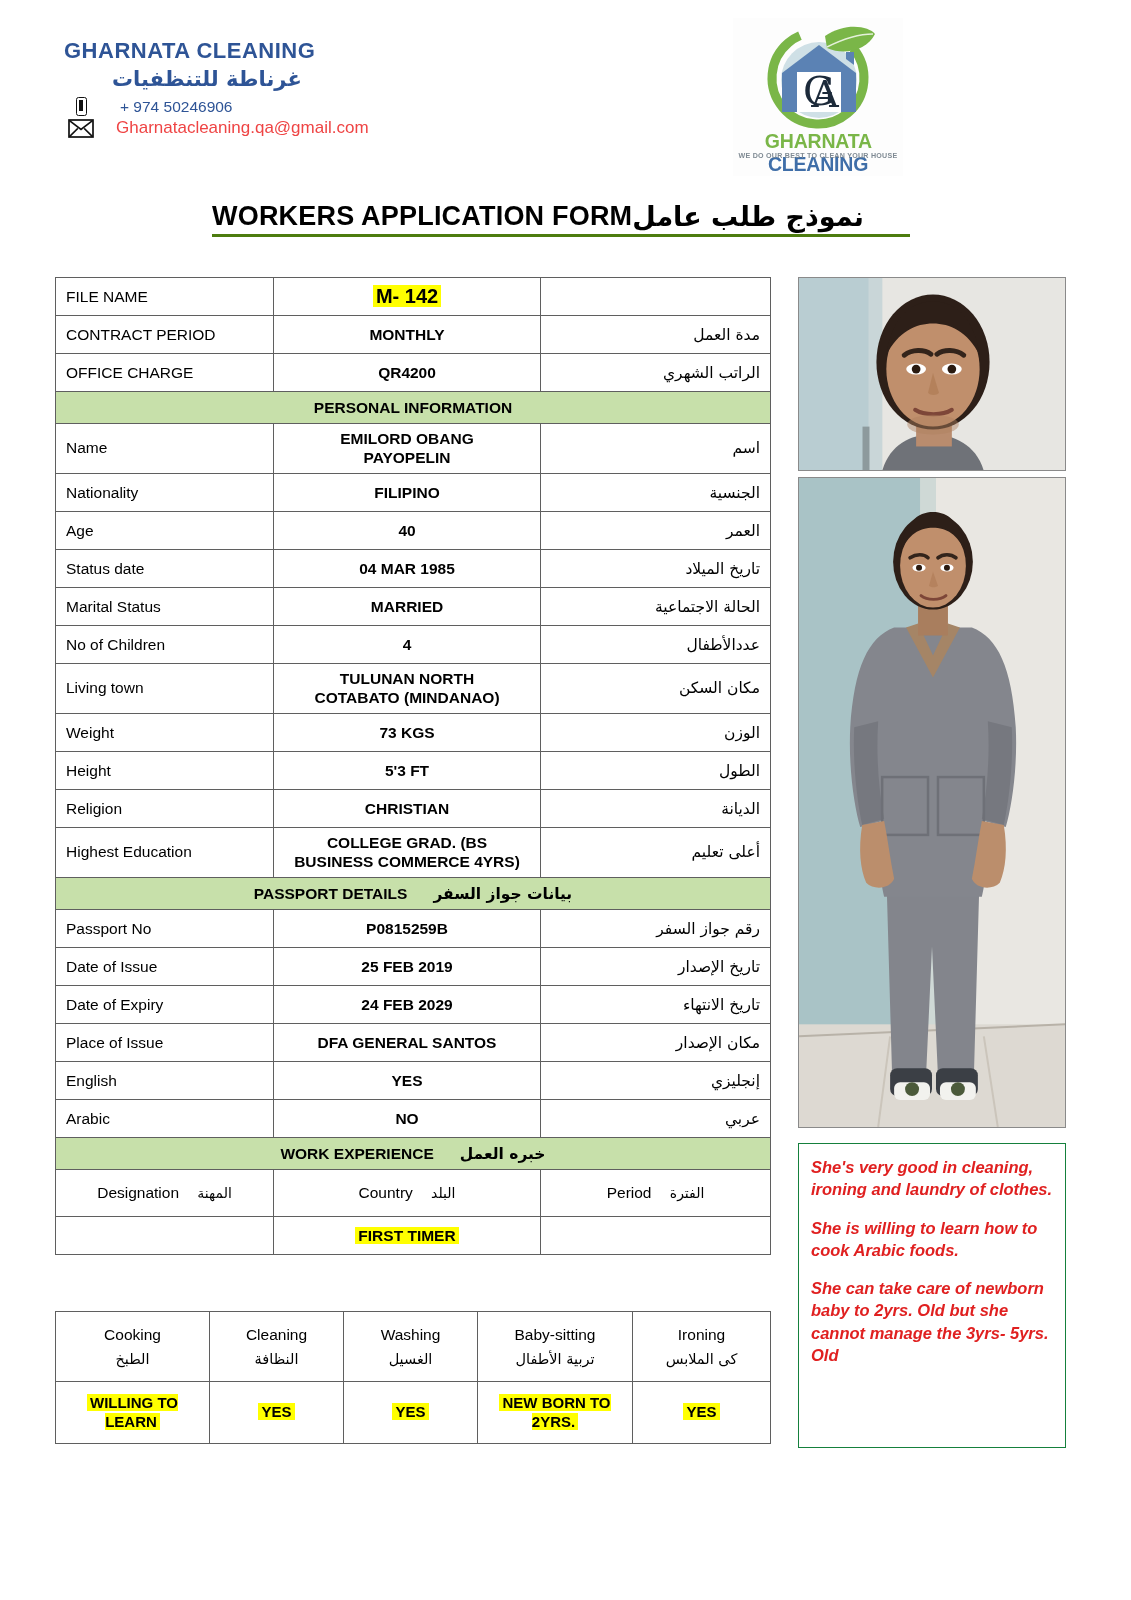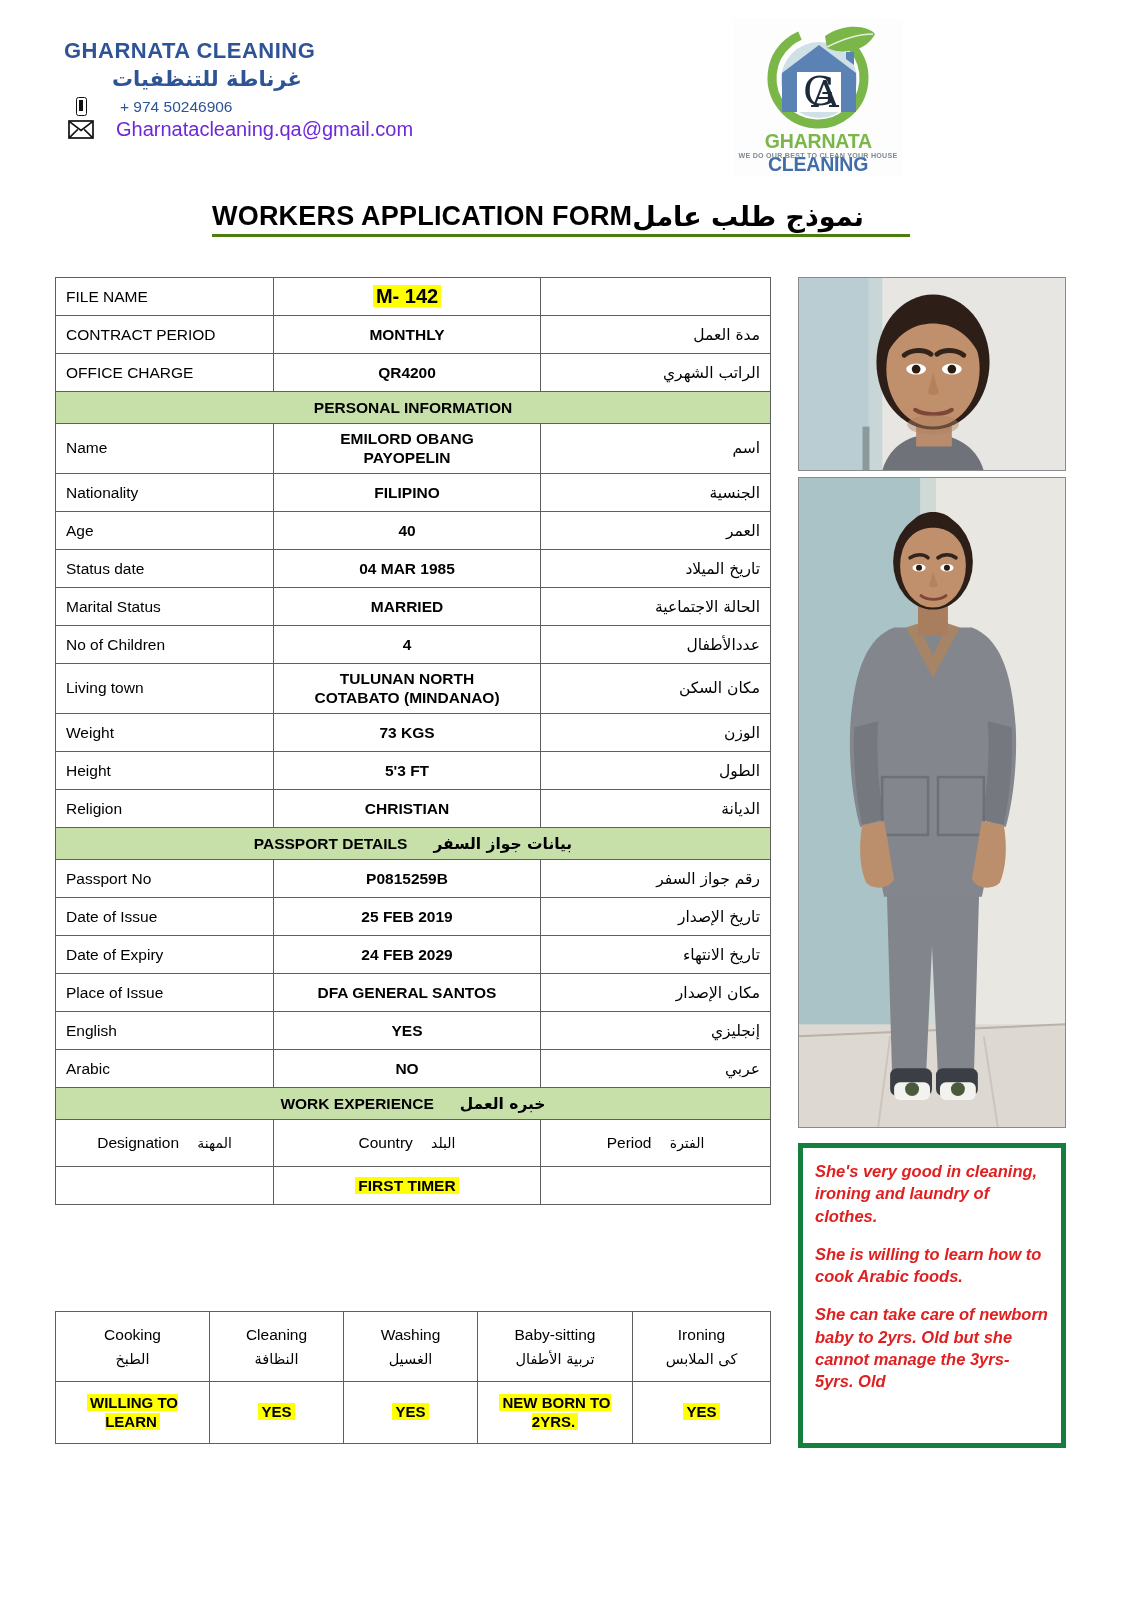--- a/index.html
+++ b/index.html
@@ -32,21 +32,21 @@
     width:11px; height:19px; border:1.6px solid #111; border-radius:2.5px;
     position:relative; background:#fff;
   }
   .phone-glyph:after {
     content:""; position:absolute; left:2.4px; right:2.4px; top:2.4px; bottom:4.4px;
     background:#111;
   }
   .mail-glyph { width:26px; height:19px; position:relative; }
   .mail-glyph svg { display:block; }
   .contact-txt { font-size:15.5px; color:#2e5496; margin-left:22px; }
-  .contact-txt.email { color:#6d28d9; margin-left:18px; font-size:20px; }
+  .contact-txt.email { color:#ef4444; margin-left:18px; font-size:17px; }
 
   
   .logo-box {
     position:absolute; left:733px; top:18px; width:170px; height:158px;
     background:#fdfdfd;
   }
   .logo-mark { position:absolute; left:20px; top:2px; width:130px; height:112px; }
   .logo-word {
     position:absolute; left:0; top:112px; width:170px; text-align:center;
     font-size:19.5px; font-weight:bold; letter-spacing:-0.2px;
@@ -140,21 +140,21 @@
   }
   .photo-body {
     position:absolute; left:798px; top:477px; width:268px; height:651px;
     border:1px solid #8a8a8a; background:#d9dcd8; overflow:hidden;
   }
   .ph-svg { display:block; width:100%; height:100%; }
 
   
   .notes {
     position:absolute; left:798px; top:1143px; width:268px; height:305px;
-    border:5px solid #15803d; background:#fff;
+    border:1px solid #15803d; background:#fff;
     padding:12px 10px 8px 12px;
   }
   .notes p {
     margin:0 0 16px 0;
     color:#e02020;
     font-style:italic; font-weight:bold;
     font-size:16.5px; line-height:1.35;
     font-family:"Liberation Sans", sans-serif;
   }
   .notes p:last-child { margin-bottom:0; }
@@ -313,20 +313,28 @@
       <td class="c-value">5'3 FT</td>
       <td class="c-ar">الطول</td>
     </tr>
 
     <tr class="r-one">
       <td class="c-label">Religion</td>
       <td class="c-value">CHRISTIAN</td>
       <td class="c-ar">الديانة</td>
     </tr>
 
+    <tr class="r-two">
+      <td class="c-label">Highest Education</td>
+      <td class="c-value">
+        <span class="val2">COLLEGE GRAD. (BS</span>
+        <span class="val2">BUSINESS COMMERCE 4YRS)</span>
+      </td>
+      <td class="c-ar">أعلى تعليم</td>
+    </tr>
 
     <tr>
       <td class="sec" colspan="3">
         <span>PASSPORT DETAILS</span><span class="sp"></span><span class="ar">بيانات جواز السفر</span>
       </td>
     </tr>
 
     <tr class="r-one">
       <td class="c-label">Passport No</td>
       <td class="c-value">P0815259B</td>

